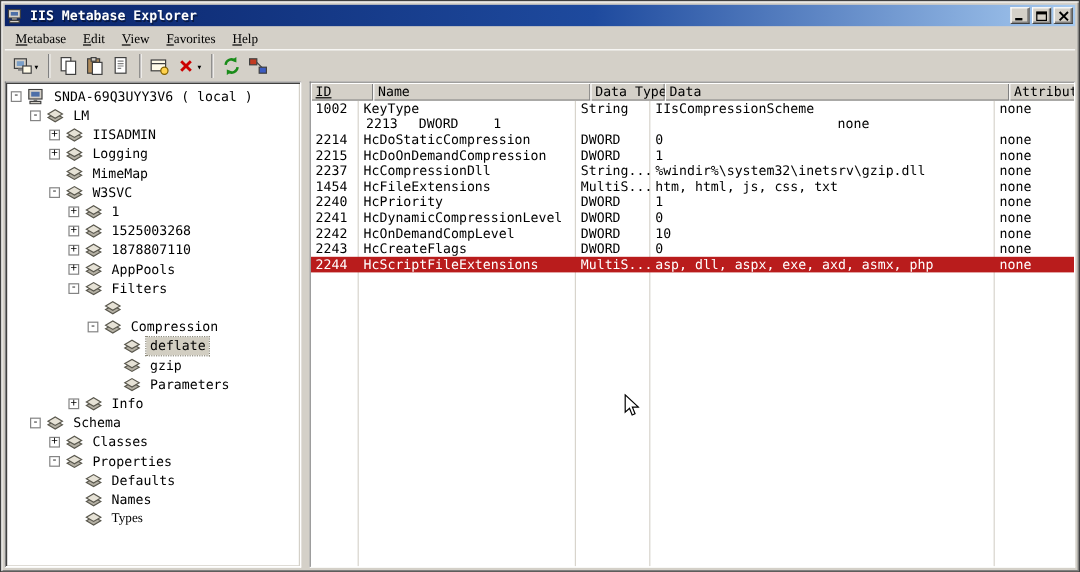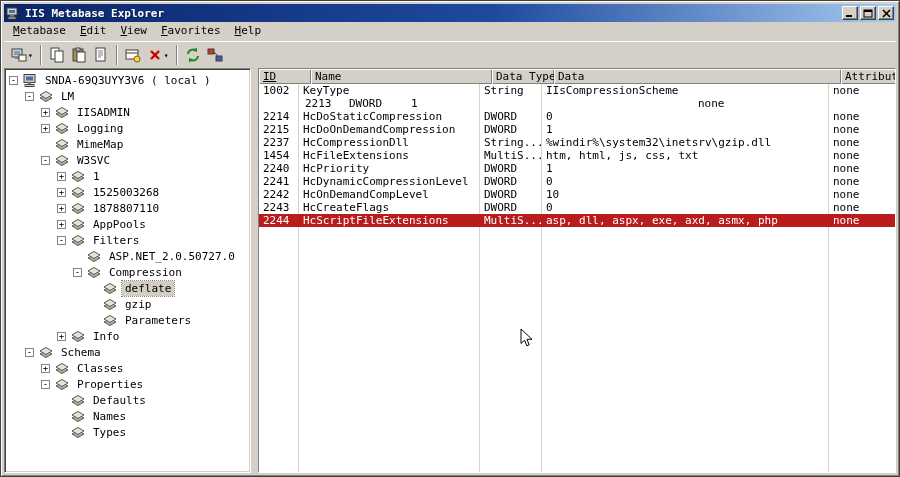--- a/index.html
+++ b/index.html
@@ -39,23 +39,24 @@
     background: #d4d0c8;
     border: 1px solid;
     border-color: #ffffff #404040 #404040 #ffffff;
     box-shadow: inset -1px -1px 0 #808080;
     display: inline-flex; align-items: center; justify-content: center;
     cursor: default;
   }
   
   .menubar {
     height: 19px; flex: 0 0 19px;
-    display: flex; align-items: flex-start;
+    display: flex; align-items: flex-end;
     padding-left: 2px;
     background: #d4d0c8;
+    font-family: Liberation Serif, serif;
   }
   .menu-item { padding: 2px 7px; cursor: default; }
   .menu-item u { text-decoration: underline; }
   
   .toolbar {
     height: 27px; flex: 0 0 27px;
     display: flex; align-items: center;
     padding-left: 4px;
     border-top: 1px solid #ffffff;
     background: #d4d0c8;
@@ -353,21 +354,20 @@
           <span class="tree-label">Filters</span>
         </div>
         <div class="tree-row" style="padding-left: 66px;">
           <span class="tree-spacer"></span>
           <span class="tree-ico">
             <svg width="16" height="13" viewBox="0 0 16 13">
               <path d="M2 8 L8 11.5 L14 8 L8 4.5 Z" fill="#b4b0a4" stroke="#5a584e"></path>
               <path d="M2 5 L8 8.5 L14 5 L8 1.5 Z" fill="#e6e2d6" stroke="#5a584e"></path>
             </svg>
           </span>
-          <span class="tree-label">ASP.NET_2.0.50727.0</span>
         </div>
         <div class="tree-row" style="padding-left: 66px;">
           <span class="tree-toggle">-</span>
           <span class="tree-ico">
             <svg width="16" height="13" viewBox="0 0 16 13">
               <path d="M2 8 L8 11.5 L14 8 L8 4.5 Z" fill="#b4b0a4" stroke="#5a584e"></path>
               <path d="M2 5 L8 8.5 L14 5 L8 1.5 Z" fill="#e6e2d6" stroke="#5a584e"></path>
             </svg>
           </span>
           <span class="tree-label">Compression</span>
@@ -455,21 +455,21 @@
         <div class="tree-row" style="padding-left: 50px;">
           <span class="tree-spacer"></span>
           <span class="tree-ico">
             <svg width="16" height="13" viewBox="0 0 16 13">
               <path d="M2 8 L8 11.5 L14 8 L8 4.5 Z" fill="#b4b0a4" stroke="#5a584e"></path>
               <path d="M2 5 L8 8.5 L14 5 L8 1.5 Z" fill="#e6e2d6" stroke="#5a584e"></path>
             </svg>
           </span>
           <span class="tree-label">Names</span>
         </div>
-        <div class="tree-row" style="padding-left: 50px;">
+        <div class="tree-row" style="padding-left: 50px; font-family: Liberation Serif, serif;">
           <span class="tree-spacer"></span>
           <span class="tree-ico">
             <svg width="16" height="13" viewBox="0 0 16 13">
               <path d="M2 8 L8 11.5 L14 8 L8 4.5 Z" fill="#b4b0a4" stroke="#5a584e"></path>
               <path d="M2 5 L8 8.5 L14 5 L8 1.5 Z" fill="#e6e2d6" stroke="#5a584e"></path>
             </svg>
           </span>
           <span class="tree-label">Types</span>
         </div>
       </div>

